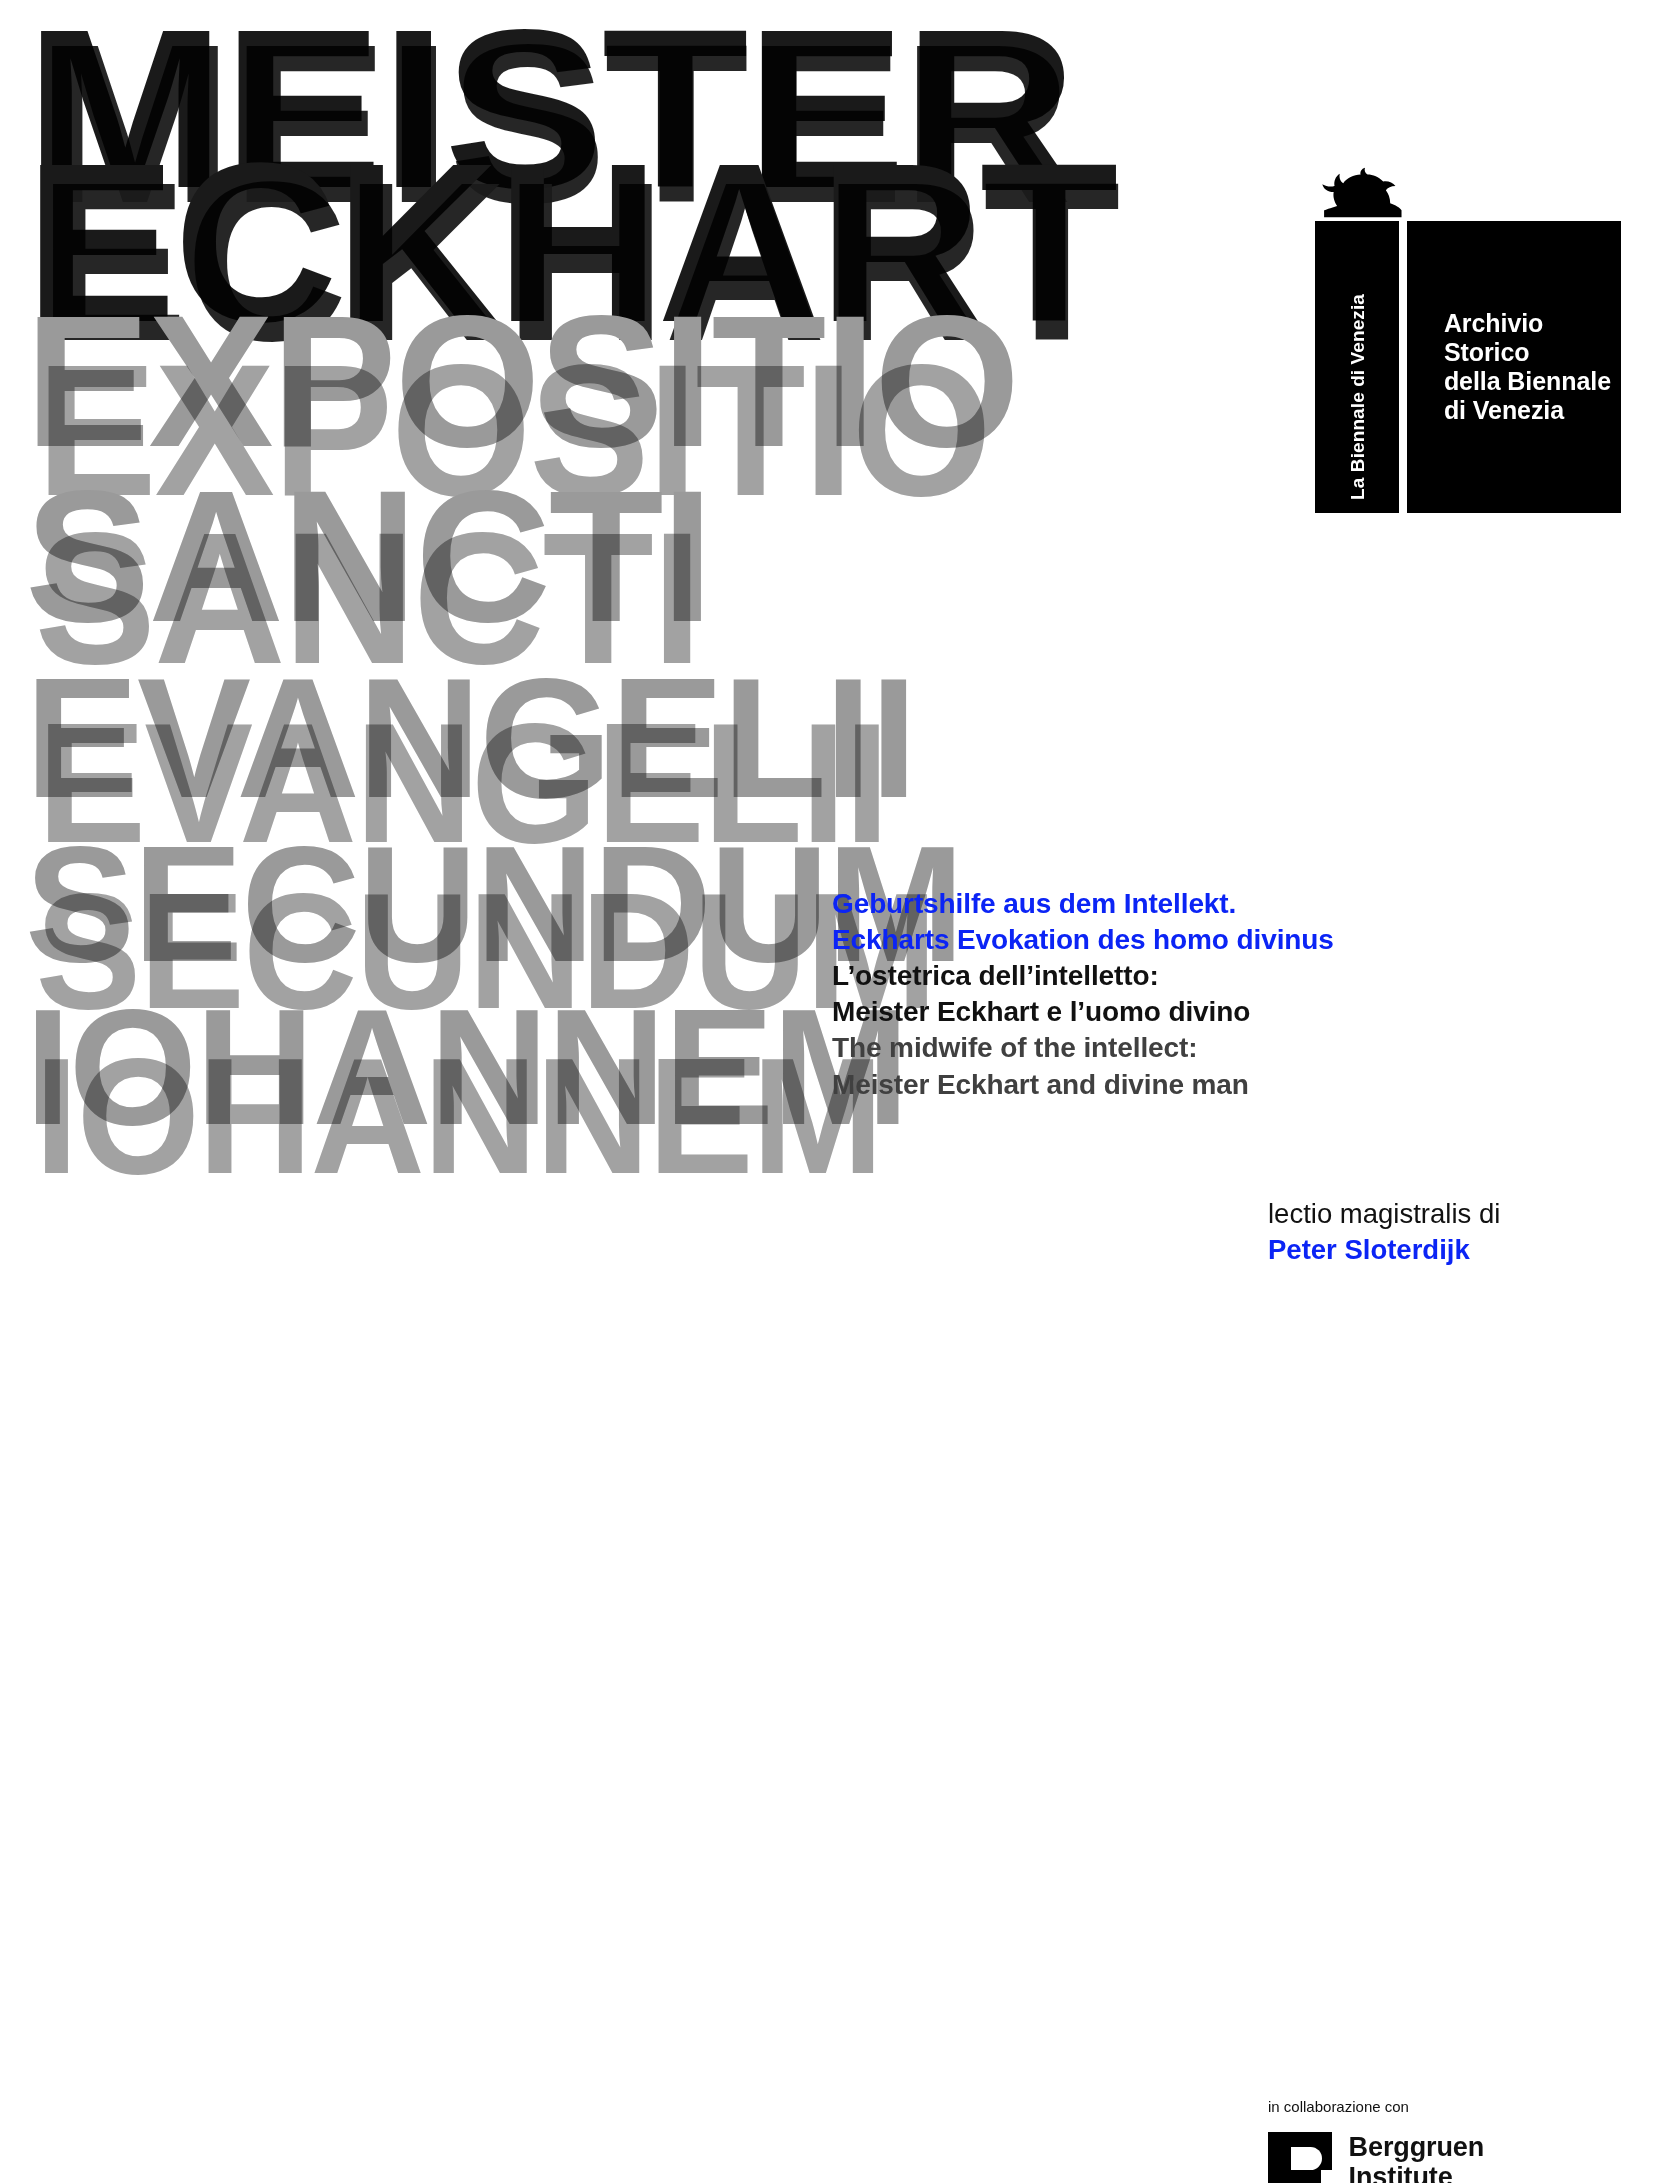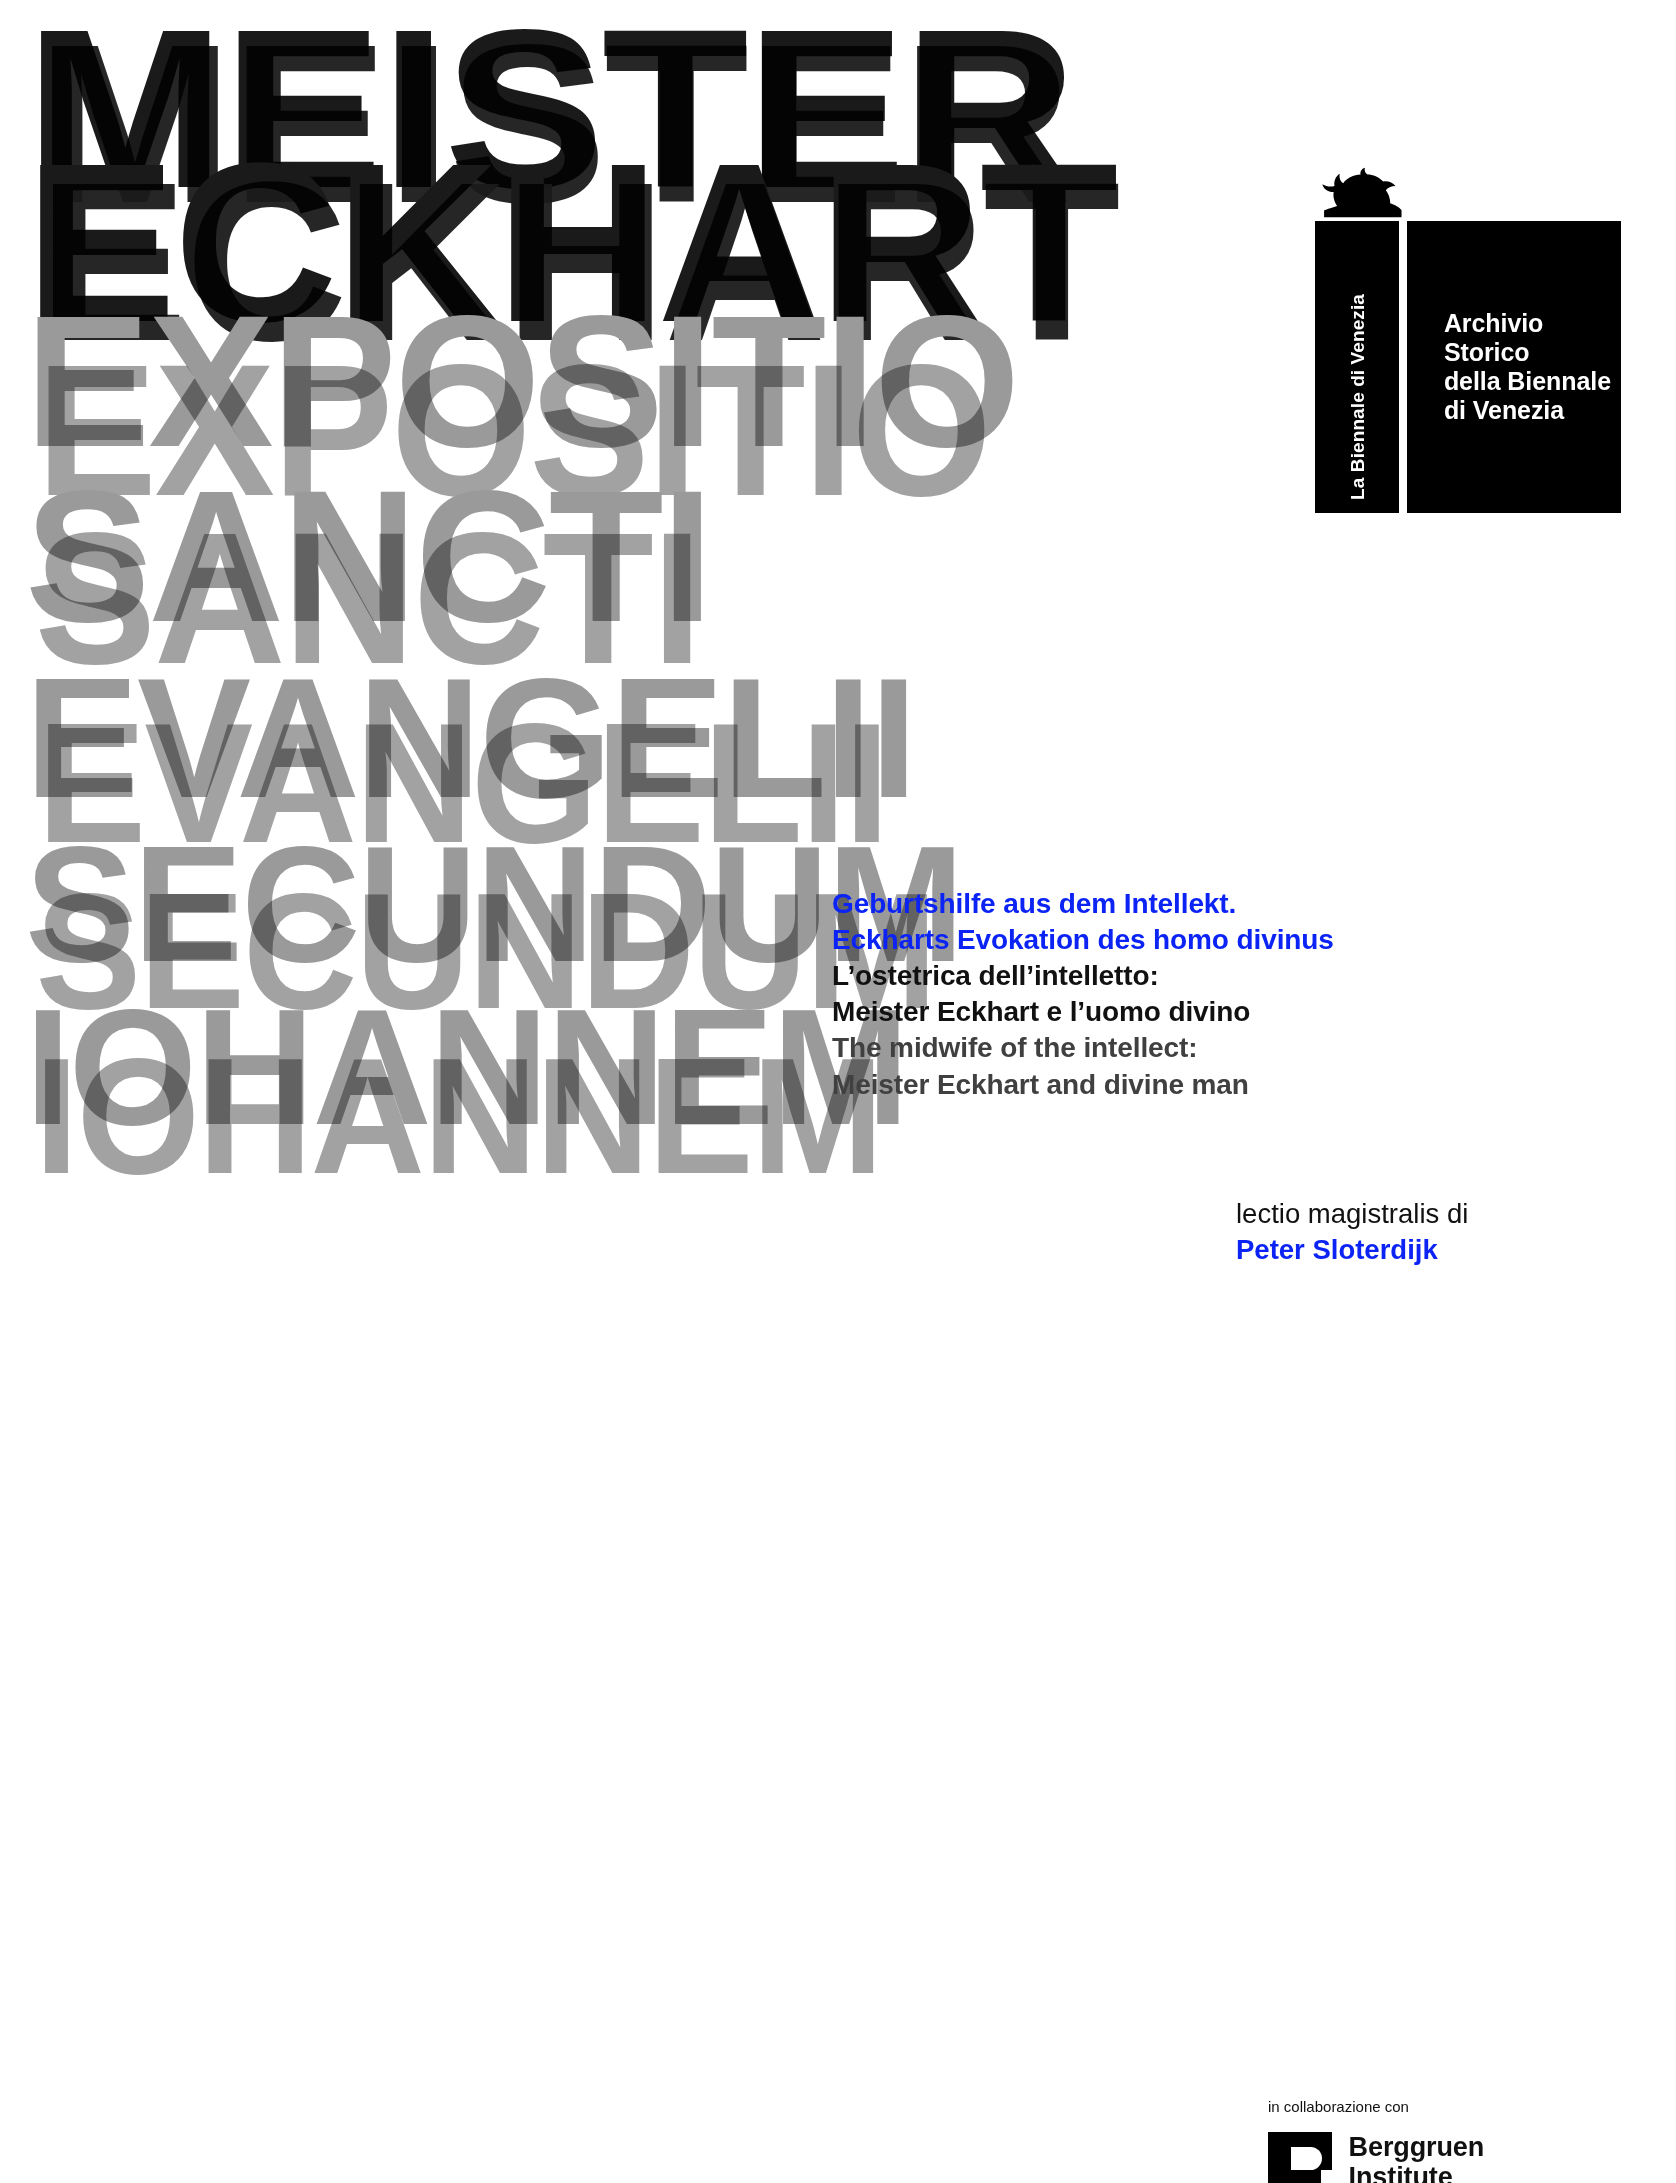--- a/index.html
+++ b/index.html
@@ -191,21 +191,21 @@
     font-weight: 700;
     line-height: 1.29;
     letter-spacing: -0.004em;
   }
   .sub-de { color: #0b24f5; }
   .sub-it { color: #111111; }
   .sub-en { color: #404040; }
 
   .lectio {
     position: absolute;
-    left: 1236px;
+    left: 1268px;
     top: 1196px;
     width: 367px;
     font-size: 27.5px;
     line-height: 1.30;
     text-align: left;
   }
   .lectio .l1 { color: #111111; font-weight: 400; }
   .lectio .l2 { color: #0b24f5; font-weight: 700; }
 
   .details {

